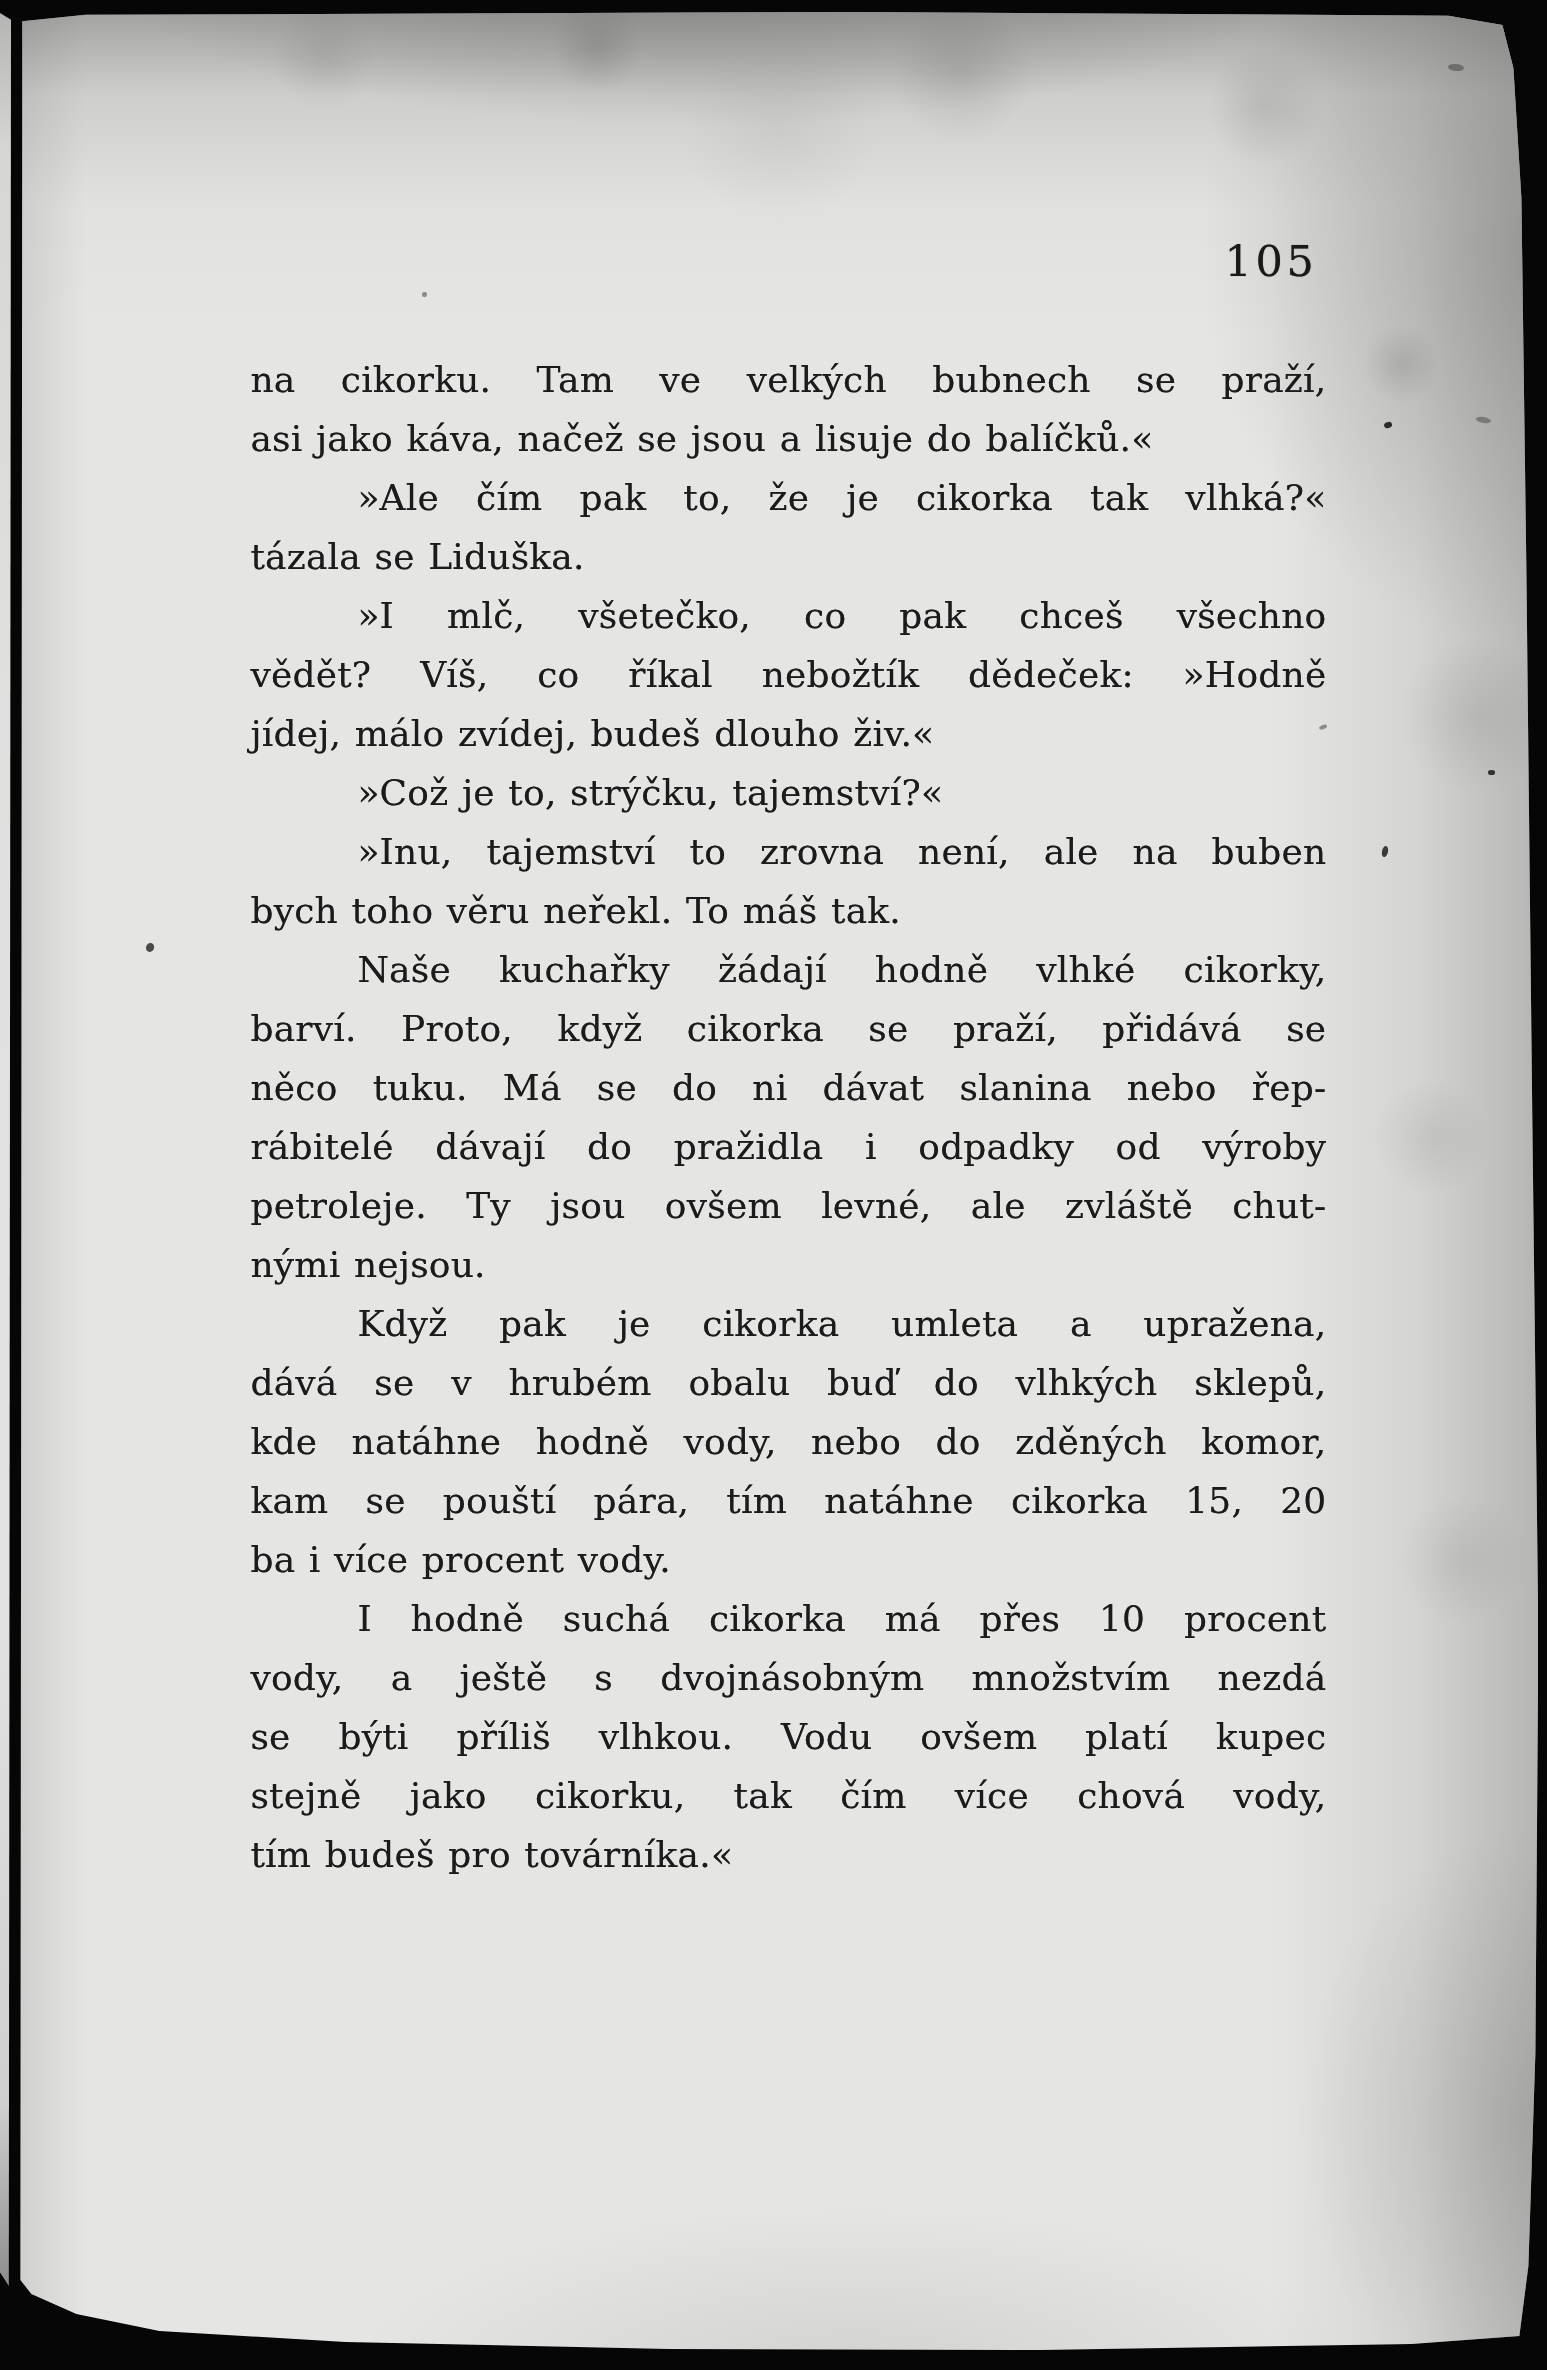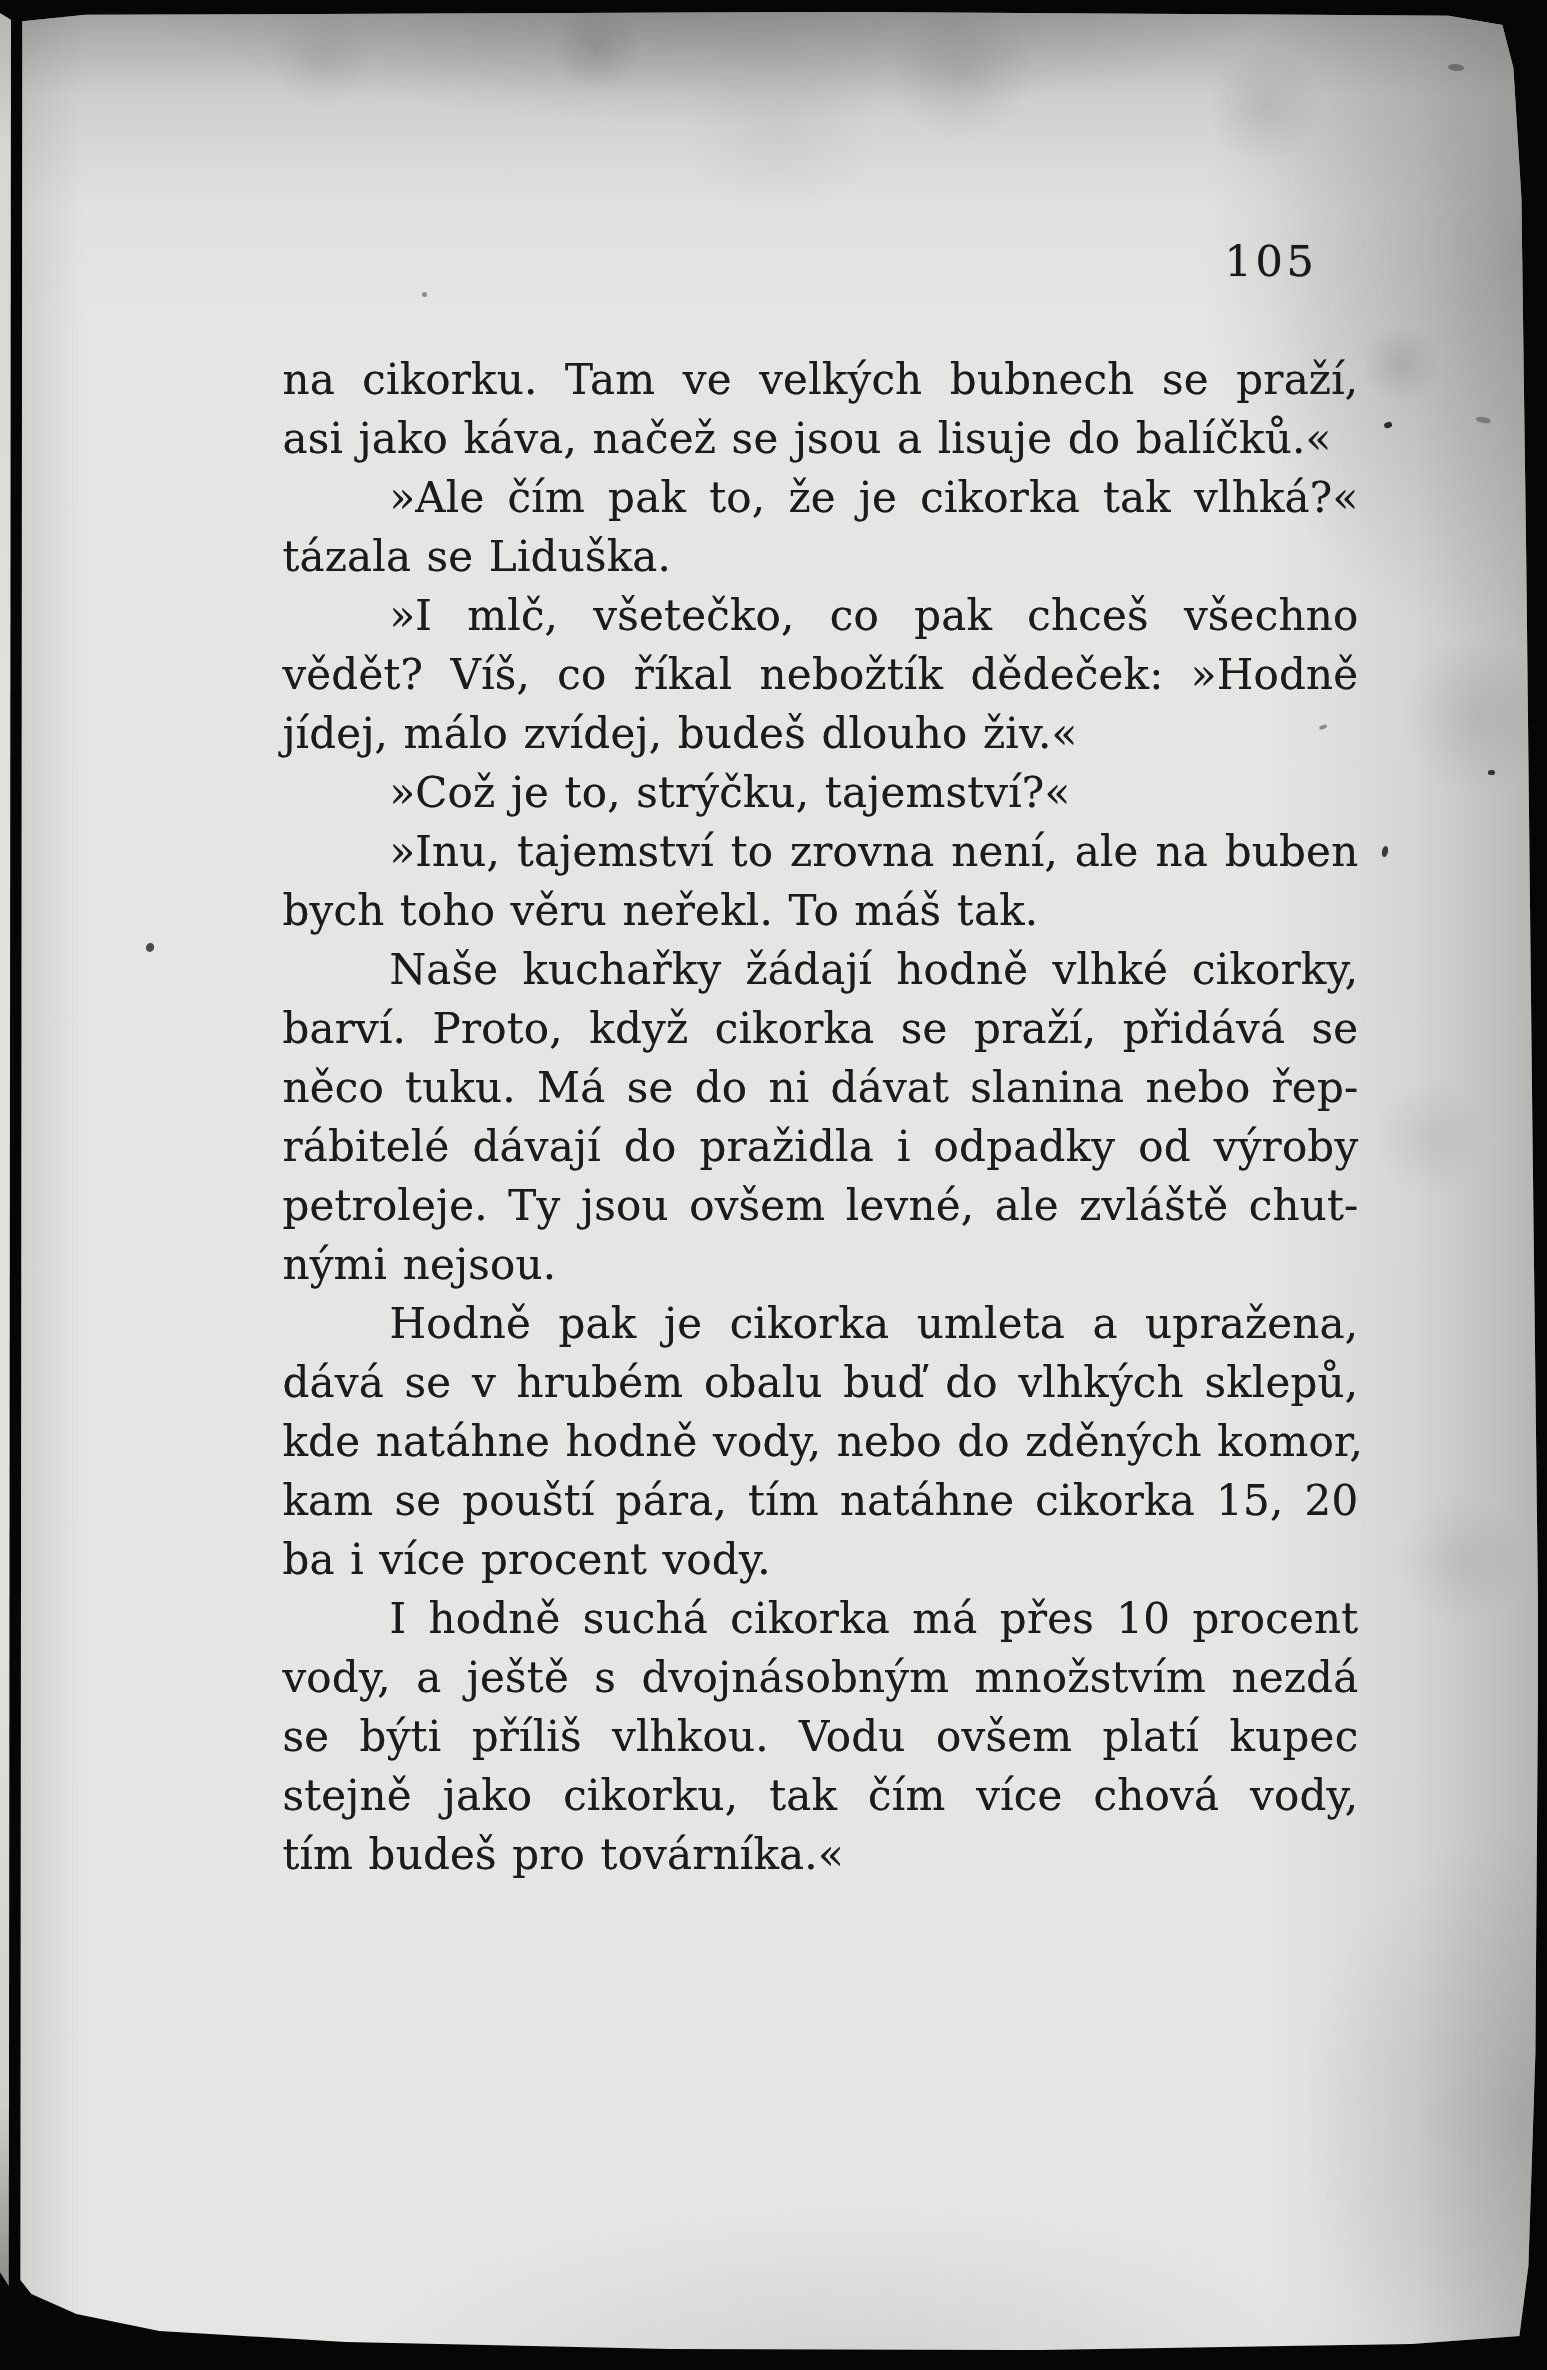--- a/index.html
+++ b/index.html
@@ -53,26 +53,25 @@
     position:absolute;left:1204px;top:224px;
     font-size:43px;font-weight:400;letter-spacing:3.7px;color:#191919;
     text-shadow:0 0 0.9px rgba(0,0,0,.55);
   }
   .text-block{
     position:absolute;left:230px;top:338px;width:1076px;
   }
   .line{
     box-sizing:border-box;
     width:1076px;height:59px;line-height:59px;
-    font-size:42px;color:#1b1b1b;
+    font-size:36px;color:#1b1b1b;
     text-align:justify;text-align-last:justify;
     word-spacing:1.9px;letter-spacing:0.2px;
     text-shadow:0 0 0.6px rgba(10,10,10,.6);
     white-space:nowrap;
-    margin-left:32px;
   }
   .line.indent{padding-left:107px;}
   .line.last{text-align-last:left;}
   
   .speck{position:absolute;border-radius:50%;}
 </style>
 </head>
 <body>
 
 <div class="left-edge"></div>
@@ -89,21 +88,21 @@
       <div class="line last">jídej, málo zvídej, budeš dlouho živ.«</div>
       <div class="line indent last">»Což je to, strýčku, tajemství?«</div>
       <div class="line indent">»Inu, tajemství to zrovna není, ale na buben</div>
       <div class="line last">bych toho věru neřekl. To máš tak.</div>
       <div class="line indent">Naše kuchařky žádají hodně vlhké cikorky,</div>
       <div class="line">barví. Proto, když cikorka se praží, přidává se</div>
       <div class="line">něco tuku. Má se do ni dávat slanina nebo řep-</div>
       <div class="line">rábitelé dávají do pražidla i odpadky od výroby</div>
       <div class="line">petroleje. Ty jsou ovšem levné, ale zvláště chut-</div>
       <div class="line last">nými nejsou.</div>
-      <div class="line indent">Hodně pak je cikorka umleta a upražena,</div>
+      <div class="line indent">Když pak je cikorka umleta a upražena,</div>
       <div class="line">dává se v hrubém obalu buď do vlhkých sklepů,</div>
       <div class="line">kde natáhne hodně vody, nebo do zděných komor,</div>
       <div class="line">kam se pouští pára, tím natáhne cikorka 15, 20</div>
       <div class="line last">ba i více procent vody.</div>
       <div class="line indent">I hodně suchá cikorka má přes 10 procent</div>
       <div class="line">vody, a ještě s dvojnásobným množstvím nezdá</div>
       <div class="line">se býti příliš vlhkou. Vodu ovšem platí kupec</div>
       <div class="line">stejně jako cikorku, tak čím více chová vody,</div>
       <div class="line last">tím budeš pro továrníka.«</div>
     </div>

